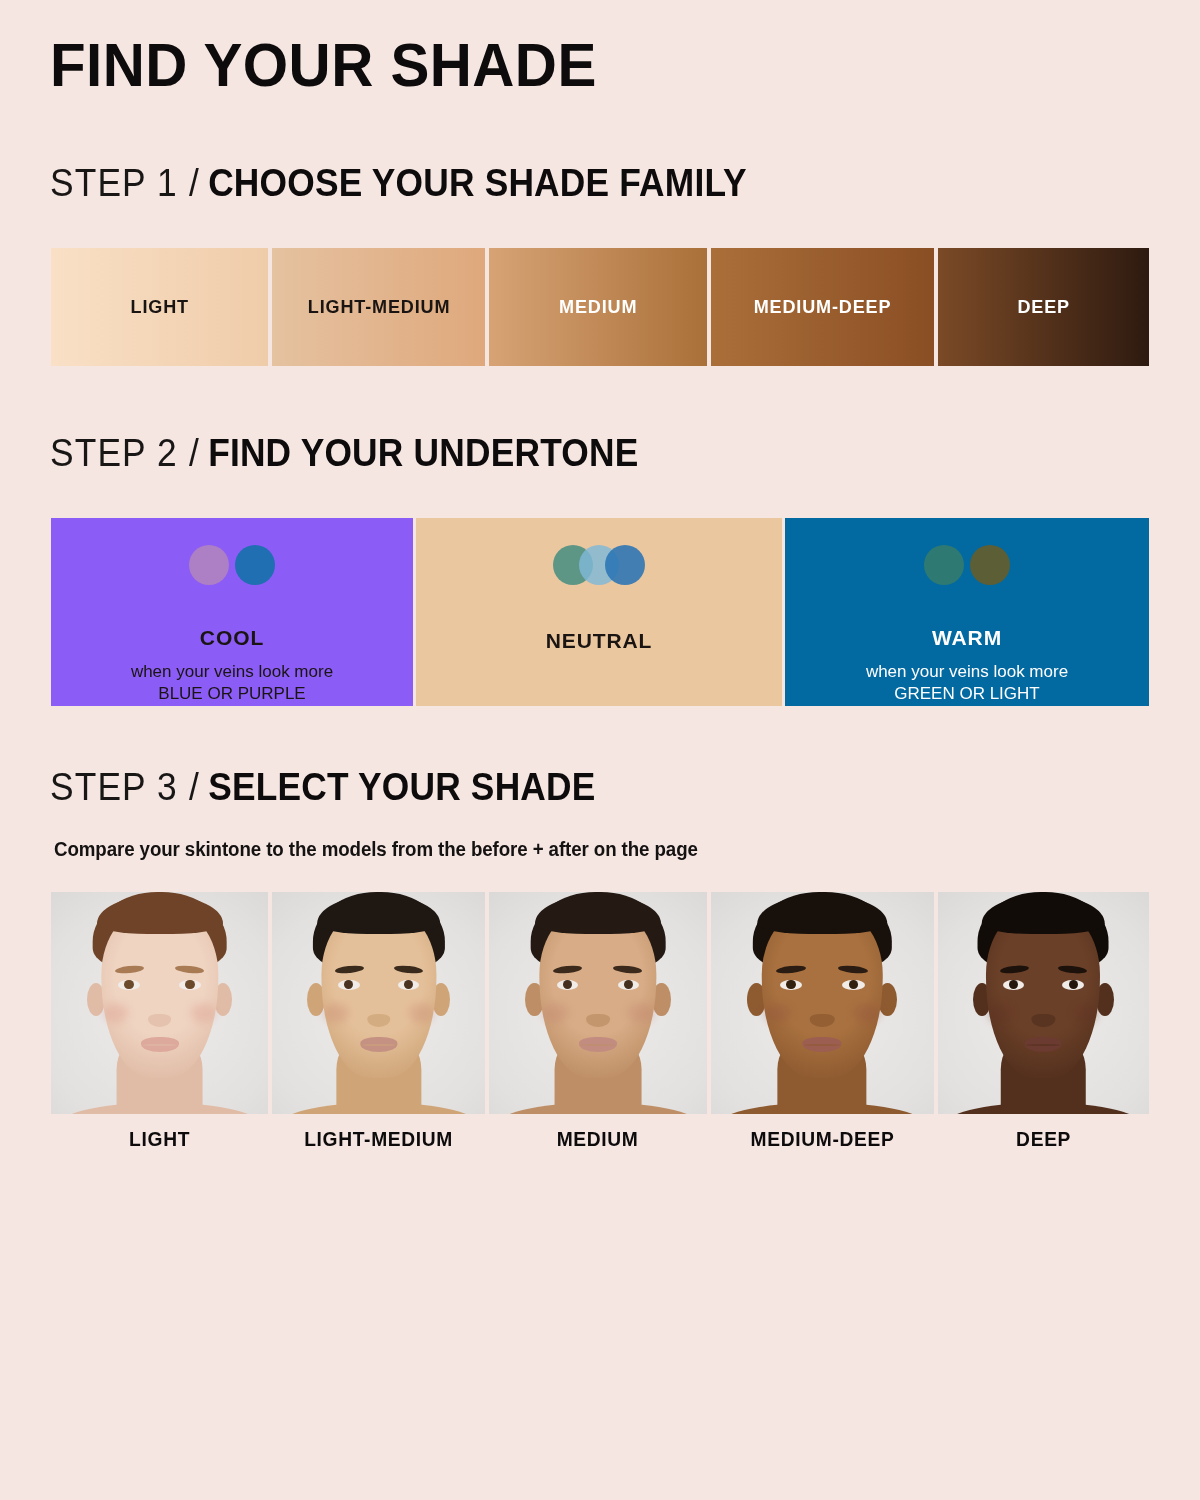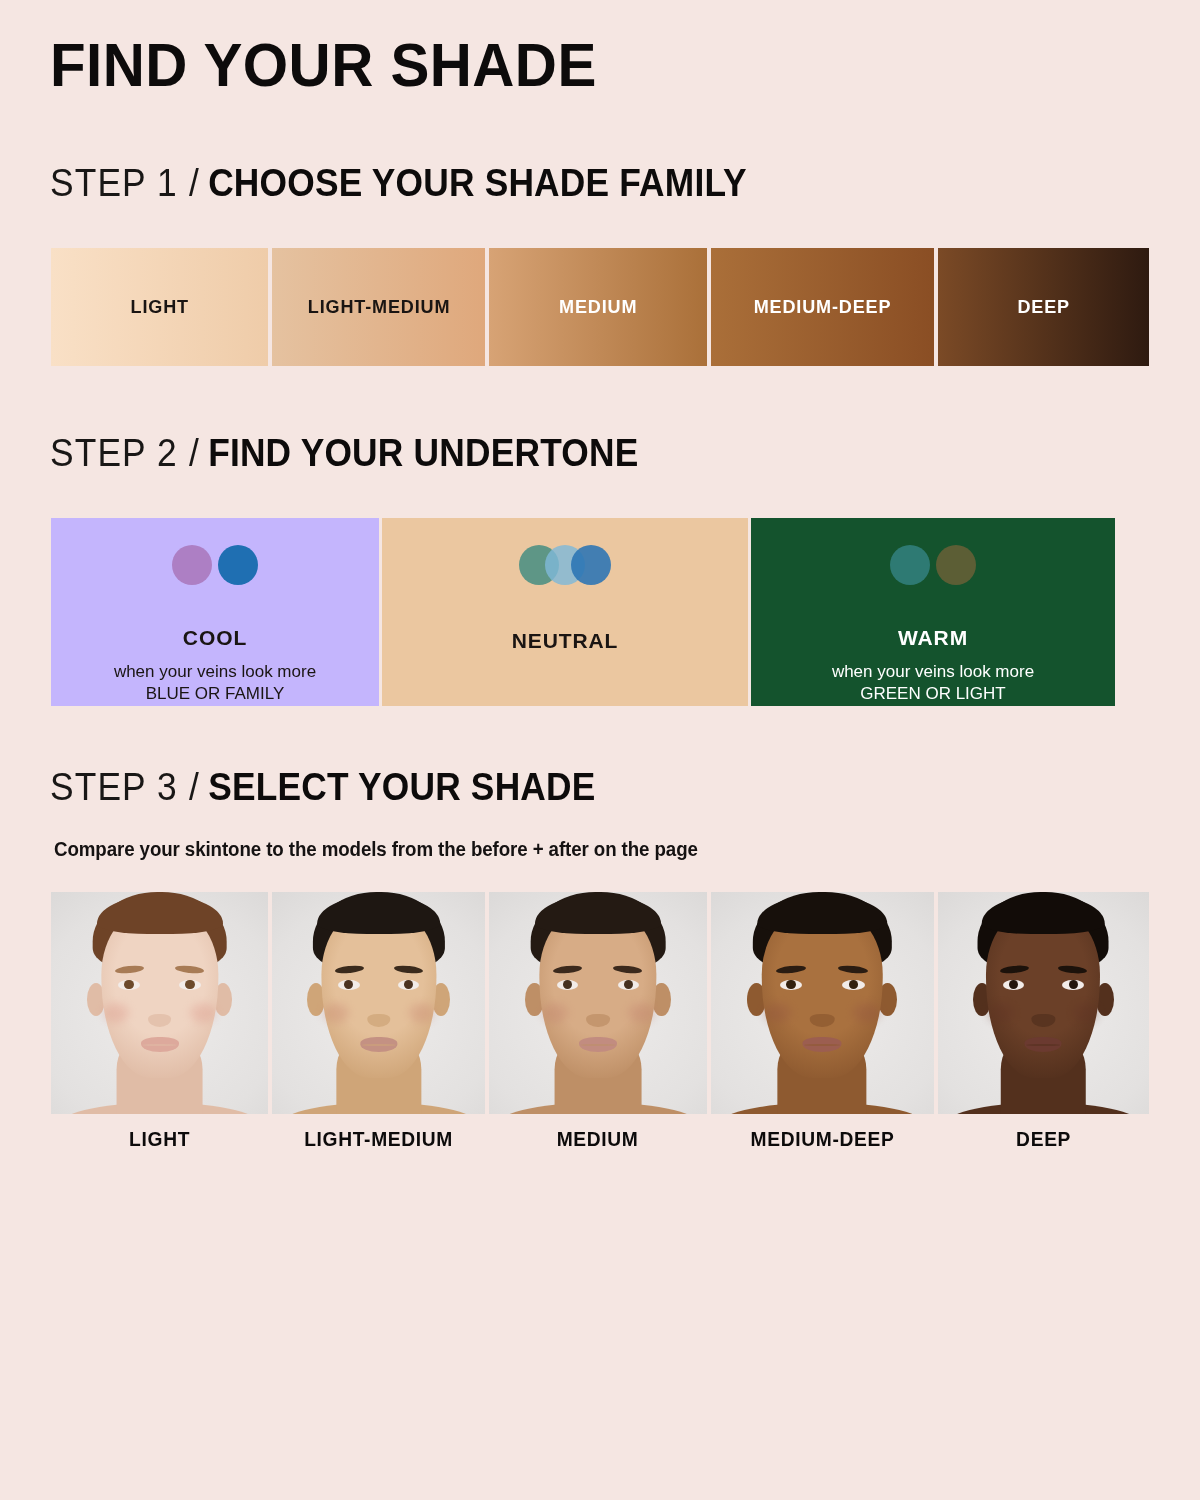--- a/index.html
+++ b/index.html
@@ -359,40 +359,40 @@
       <div class="shade-seg" style="width: 212px; background: linear-gradient(to right, rgb(123, 74, 38), rgb(46, 26, 16));">
         <div class="shade-seg-label" style="color: rgb(255, 255, 255);">DEEP</div>
       </div>
     </div>
 
   <div class="step-header" id="step2-header">
     <span class="step-num">STEP 2</span><span class="step-slash">/</span><span class="step-name">FIND YOUR UNDERTONE</span>
   </div>
 
   <div class="undertone-row" id="undertone-row">
-      <div class="undertone-panel" style="width: 328px; background: #c4b5fd; color: rgb(26, 21, 19);">
+      <div class="undertone-panel" style="width: 362px; background: #8b5cf6; color: rgb(26, 21, 19);">
         <div class="dots" style="width: 86px;">
           <span class="dot" style="left: 0px; background: rgb(173, 127, 196); opacity: 1;"></span>
           <span class="dot" style="left: 46px; background: rgb(31, 111, 178); opacity: 1;"></span>
         </div>
         <div class="panel-title">COOL</div>
         <div class="panel-desc">
           <span class="emph">when your veins look more</span>
-          <span class="emph">BLUE OR FAMILY</span>
+          <span class="emph">BLUE OR PURPLE</span>
         </div>
       </div>
       <div class="undertone-panel" style="width: 366px; background: rgb(235, 199, 160); color: rgb(26, 21, 19);">
         <div class="dots" style="width: 92px;">
           <span class="dot" style="left: 0px; background: rgb(94, 150, 134); opacity: 1;"></span>
           <span class="dot" style="left: 26px; background: rgb(127, 184, 216); opacity: 0.82;"></span>
           <span class="dot" style="left: 52px; background: rgb(42, 116, 180); opacity: 0.88;"></span>
         </div>
         <div class="panel-title">NEUTRAL</div>
       </div>
-      <div class="undertone-panel" style="width: 364px; background: #14532d; color: rgb(255, 255, 255);">
+      <div class="undertone-panel" style="width: 364px; background: #0369a1; color: rgb(255, 255, 255);">
         <div class="dots" style="width: 86px;">
           <span class="dot" style="left: 0px; background: rgb(46, 122, 115); opacity: 1;"></span>
           <span class="dot" style="left: 46px; background: rgb(92, 94, 53); opacity: 1;"></span>
         </div>
         <div class="panel-title">WARM</div>
         <div class="panel-desc">
           <span class="emph">when your veins look more</span>
           <span class="emph">GREEN OR LIGHT</span>
         </div>
       </div>

